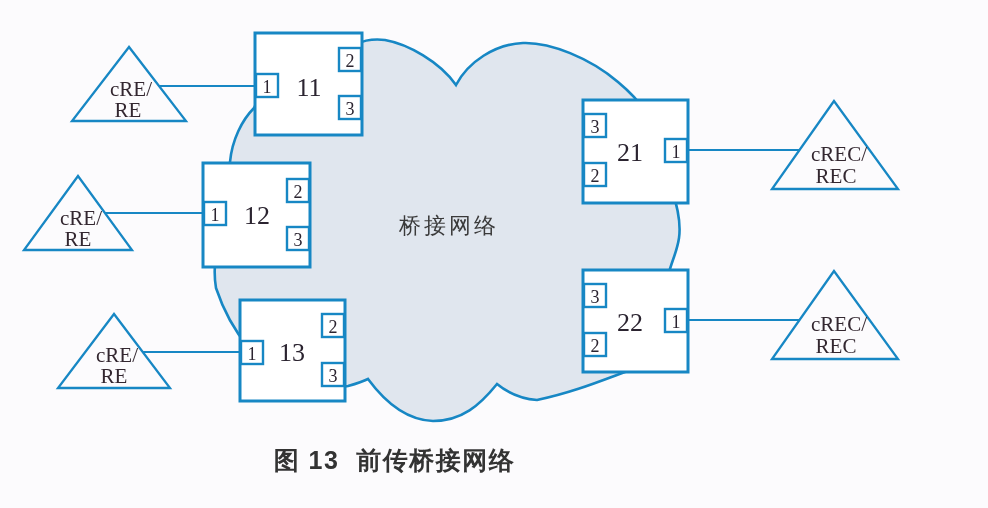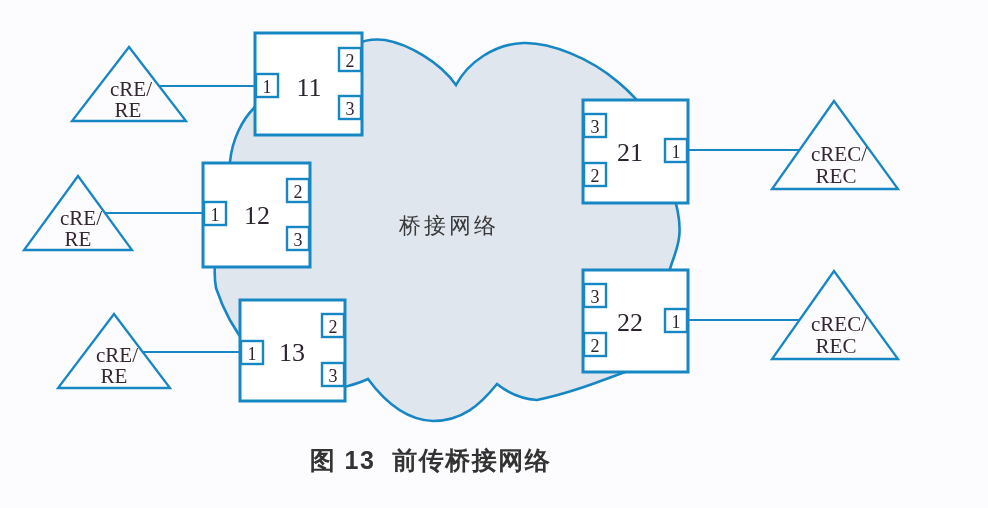--- a/index.html
+++ b/index.html
@@ -27,21 +27,21 @@
     font-size:21px;fill:#332730;
   }
   .cloud-label{
     font-family:"Liberation Sans","DejaVu Sans",sans-serif;
     font-size:22px;fill:#3a3a3a;letter-spacing:3px;
   }
   .caption{
     position:absolute;left:0;top:444px;width:789px;
     text-align:center;
     font-size:25px;font-weight:bold;color:#333333;
-    letter-spacing:1.5px;white-space:pre;padding-left:36px;
+    letter-spacing:1.5px;white-space:pre;
   }
 </style>
 </head>
 <body>
 
 <div class="stage">
   <svg width="988" height="508" viewBox="0 0 988 508">
 
     <path class="cloud" d="
       M 340,58

